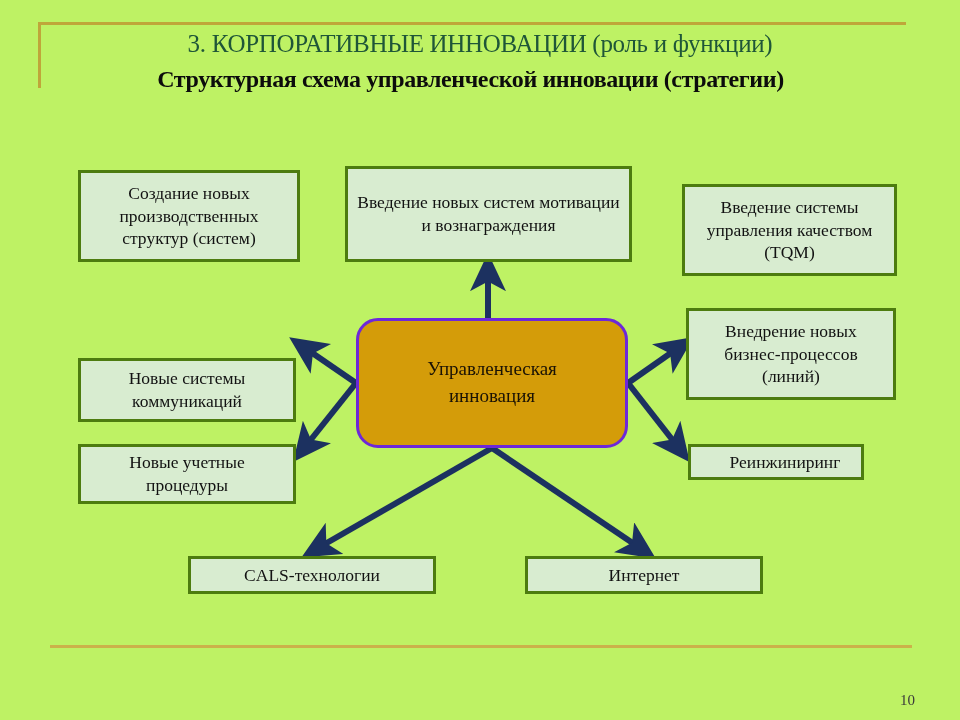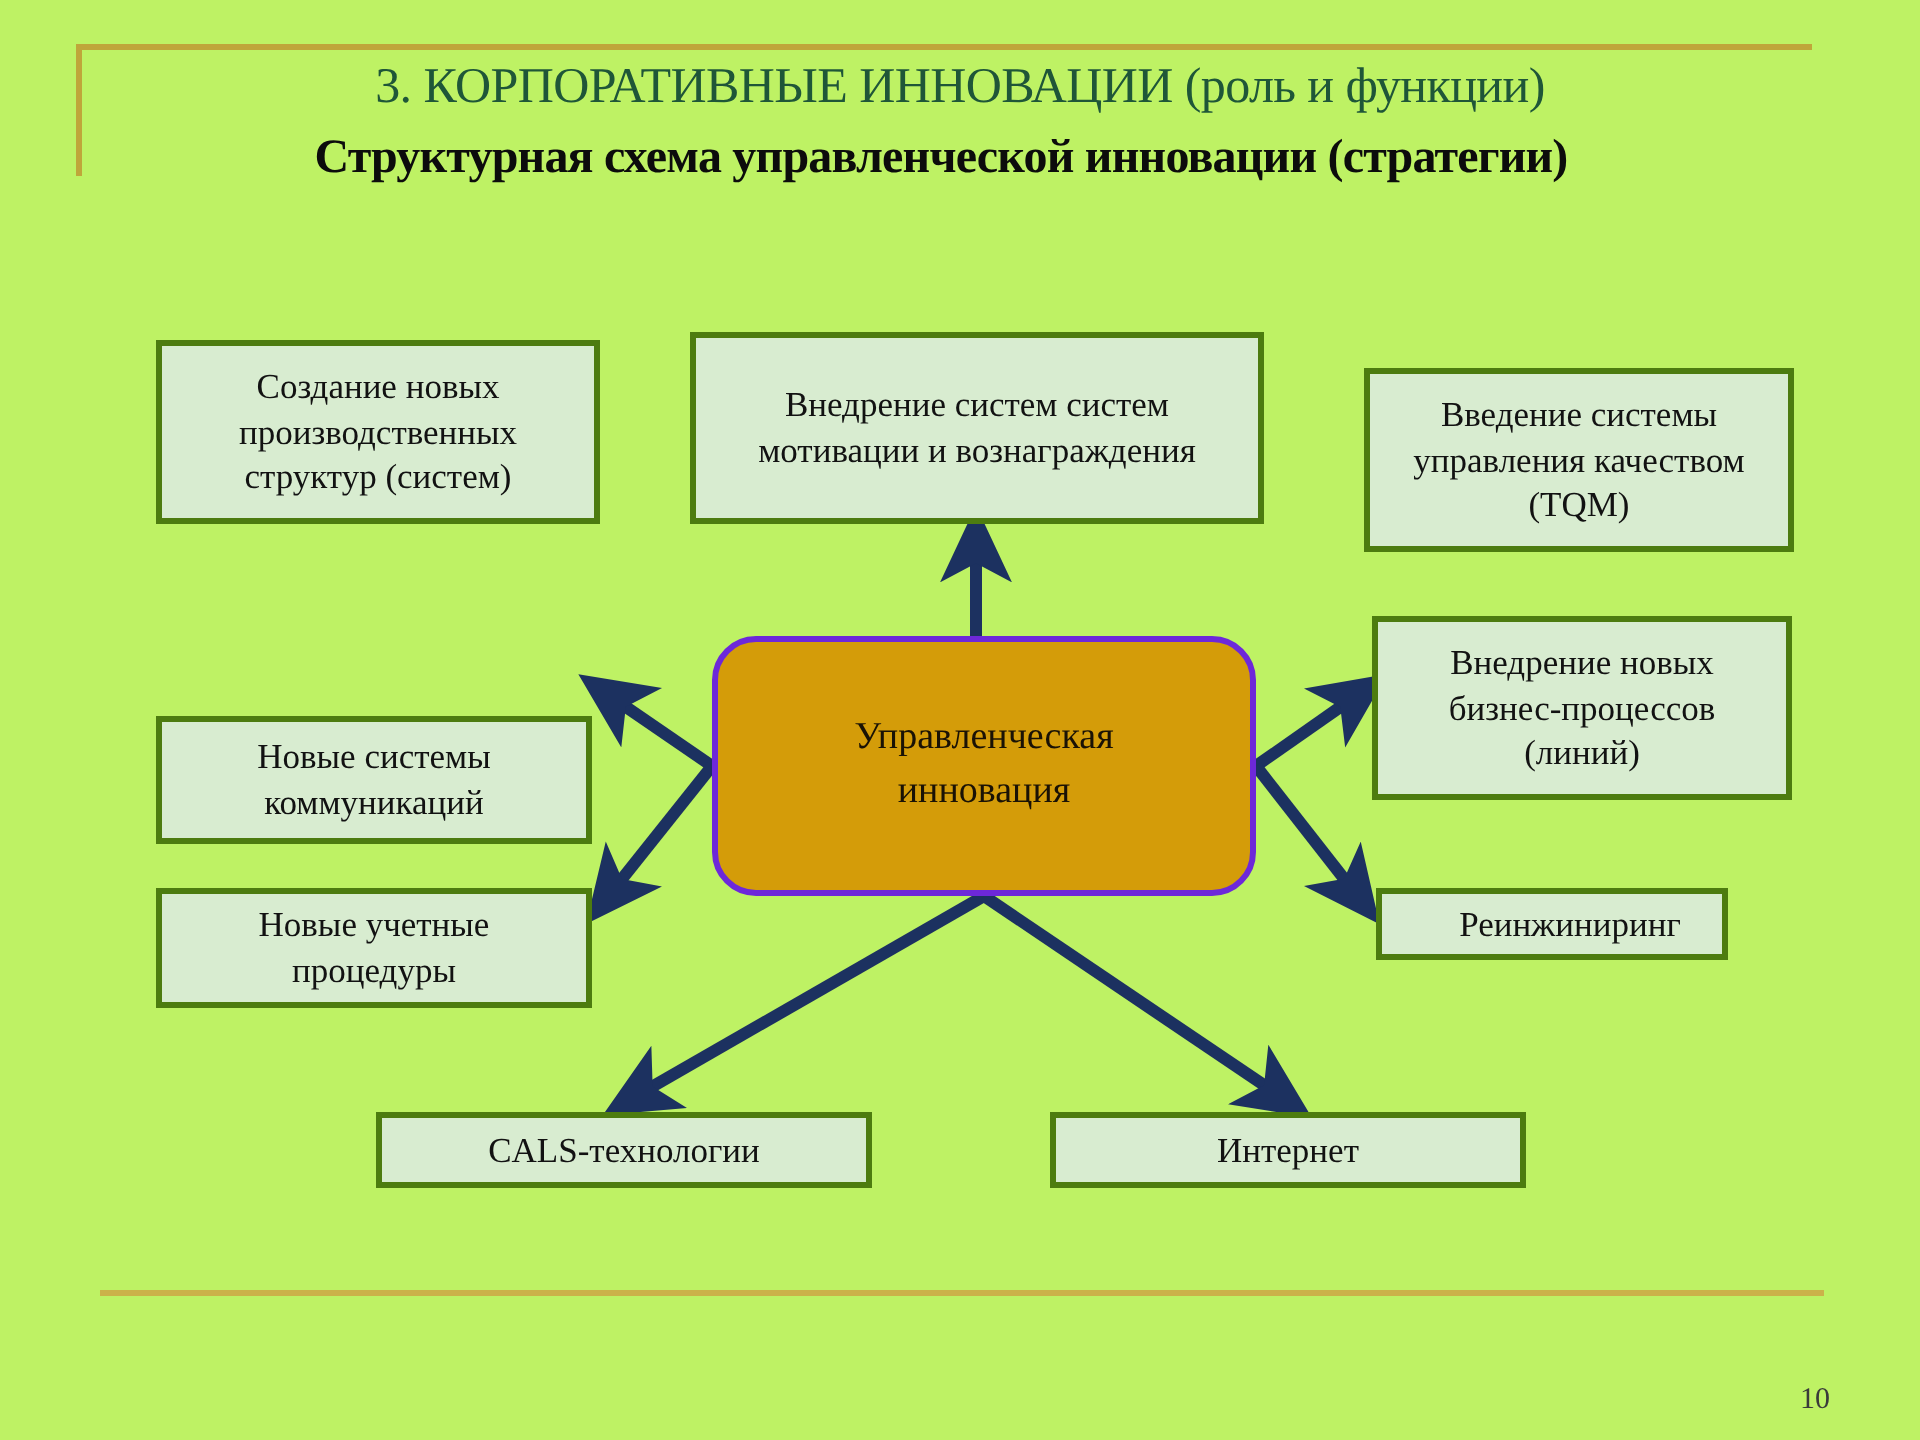--- a/index.html
+++ b/index.html
@@ -185,21 +185,21 @@
       <line x1="628" y1="383" x2="678" y2="447"></line>
 
       <line x1="492" y1="448" x2="318" y2="548"></line>
 
       <line x1="492" y1="448" x2="640" y2="548"></line>
     </g>
   </svg>
 
   <div class="node" id="n-prod">Создание новых производственных структур (систем)</div>
 
-  <div class="node" id="n-motiv">Внедрение систем систем мотивации и вознаграждения</div>
+  <div class="node" id="n-motiv">Введение новых систем мотивации и вознаграждения</div>
 
   <div class="node" id="n-tqm">Введение системы управления качеством (TQM)</div>
 
   <div class="node" id="n-comm">Новые системы коммуникаций</div>
 
   <div class="node" id="n-bizproc">Внедрение новых бизнес-процессов (линий)</div>
 
   <div class="node" id="n-acct">Новые учетные процедуры</div>
 
   <div class="node" id="n-reeng">Реинжиниринг</div>

